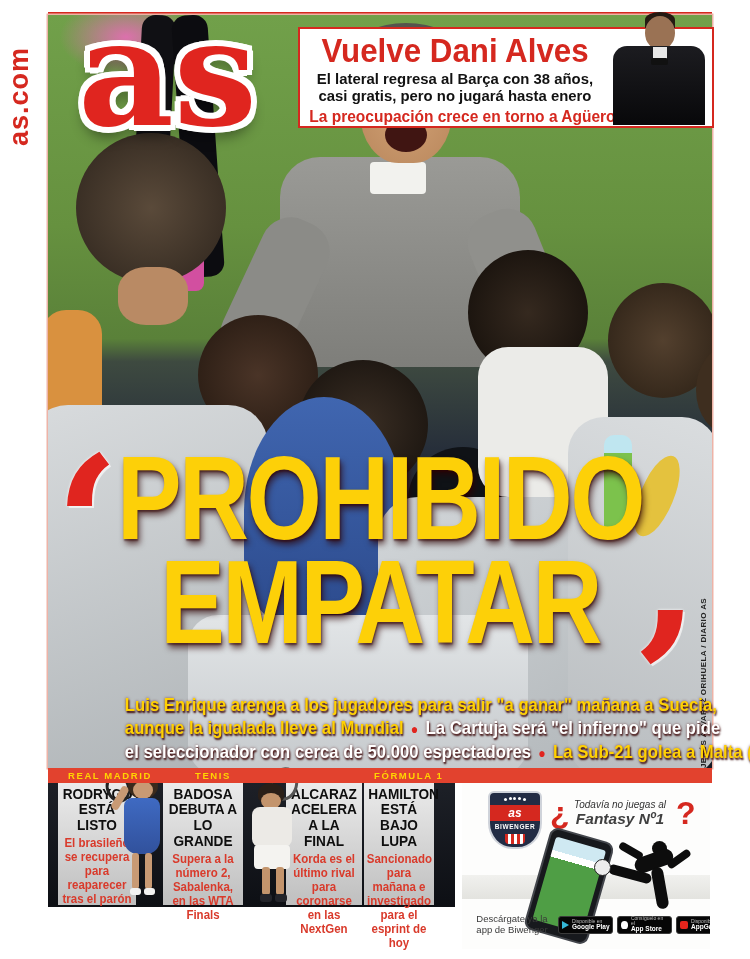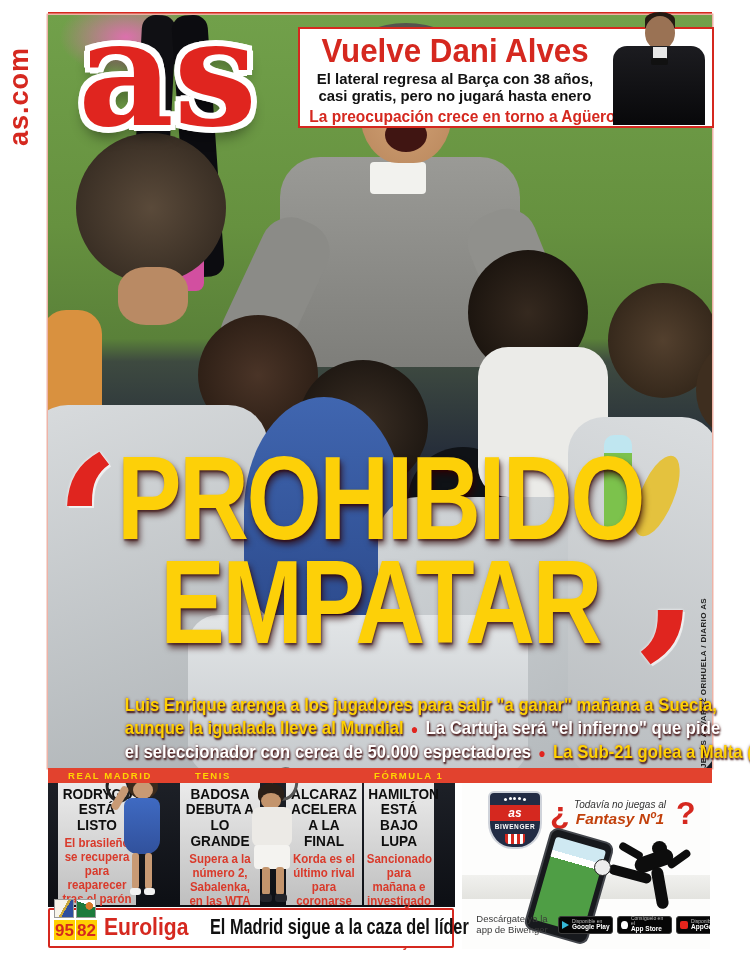--- a/index.html
+++ b/index.html
@@ -105,21 +105,21 @@
       box-shadow:-9px 1px 0 #fff,-4px 0 0 #fff,5px 0 0 #fff,10px 1px 0 #fff;}
   .biw-band{position:absolute;left:0;top:12px;width:100%;height:16px;background:#d5281f;
       color:#fff;font-weight:bold;font-style:italic;font-size:12px;text-align:center;line-height:16px;}
   .biw-name{position:absolute;left:0;top:30px;width:100%;color:#fff;font-weight:bold;font-size:6.5px;
       letter-spacing:.6px;text-align:center;}
   .biw-stripes{position:absolute;left:30%;top:41px;width:40%;height:10px;
       background:repeating-linear-gradient(90deg,#d5281f 0 3px,#fff 3px 6px);border-radius:0 0 4px 4px;}
   .ad-q{position:absolute;top:12px;font-size:32px;font-weight:bold;color:#d5281f;}
   .ad-text{position:absolute;left:106px;top:16px;width:104px;text-align:center;font-style:italic;}
   .ad-l1{font-size:10px;color:#333;}
-  .ad-l2{font-size:15.5px;font-weight:bold;color:#c2410c;}
+  .ad-l2{font-size:15.5px;font-weight:bold;color:#404040;}
   .phone{position:absolute;left:74px;top:50px;width:62px;height:102px;background:#17191d;
       border:2px solid #43464c;border-radius:9px;transform:rotate(16deg);}
   .phone-screen{position:absolute;left:5px;top:7px;right:5px;bottom:9px;border-radius:3px;
       background:linear-gradient(#cfe9f2 0 16%,#fff 16% 24%,#4f9e45 24%);}
   .ad-cta{position:absolute;left:6px;top:130px;width:88px;font-size:9.5px;color:#3a3a3a;
       text-align:center;line-height:1.25;}
   .badges{position:absolute;left:96px;top:133px;display:flex;gap:4px;}
   .badge{width:47px;height:16px;background:#060606;border:1px solid #3a3a3a;border-radius:3px;
       display:flex;align-items:center;padding:0 3px;gap:3px;box-sizing:content-box;}
   .badge .txt{display:flex;flex-direction:column;line-height:1;}
@@ -224,21 +224,21 @@
     <span class="tab" style="left:20px;">REAL MADRID</span>
     <span class="tab" style="left:147px;text-align:center;">TENIS</span>
     <span class="tab" style="left:326px;">FÓRMULA 1</span>
   </div>
 
   <div class="bottom-panel">
     <div class="col" style="left:10px;width:78px;">
       <div class="col-hl">RODRYGO ESTÁ LISTO</div>
       <div class="col-sub">El brasileño se recupera para reaparecer tras el parón</div>
     </div>
-    <div class="col" style="left:132px;width:80px;">
+    <div class="col" style="left:115px;width:80px;">
       <div class="col-hl">BADOSA DEBUTA A LO GRANDE</div>
       <div class="col-sub">Supera a la número 2, Sabalenka, en las WTA Finals</div>
     </div>
     <div class="col" style="left:238px;width:76px;">
       <div class="col-hl">ALCARAZ ACELERA A LA FINAL</div>
       <div class="col-sub">Korda es el último rival para coronarse en las NextGen</div>
     </div>
     <div class="col" style="left:316px;width:70px;text-align:center;">
       <div class="col-hl">HAMILTON ESTÁ BAJO LUPA</div>
       <div class="col-sub">Sancionado para mañana e investigado para el esprint de hoy</div>
@@ -264,32 +264,20 @@
       <i style="left:23px;top:26px;width:20px;height:16px;background:#c3946c;border-radius:50%;"></i>
       <i style="left:14px;top:40px;width:40px;height:40px;background:#eceae6;border-radius:8px;"></i>
       <i style="left:16px;top:78px;width:36px;height:24px;background:#f4f3f0;border-radius:4px;"></i>
       <i style="left:24px;top:100px;width:8px;height:28px;background:#c3946c;border-radius:3px;"></i>
       <i style="left:38px;top:100px;width:8px;height:28px;background:#c3946c;border-radius:3px;"></i>
       <i style="left:22px;top:127px;width:12px;height:8px;background:#23242a;border-radius:3px;"></i>
       <i style="left:37px;top:127px;width:12px;height:8px;background:#23242a;border-radius:3px;"></i>
     </i>
   </div>
 
-  <div class="scorebar">
-    <div class="team-logos">
-      <span class="tlogo logo-rm"></span>
-      <span class="tlogo logo-zal"></span>
-    </div>
-    <div class="scores">
-      <span class="score">95</span>
-      <span class="score">82</span>
-    </div>
-    <span class="sb-comp">Euroliga</span>
-    <span class="sb-hl">El Madrid sigue a la caza del líder</span>
-  </div>
 
   <div class="ad">
     <div class="ad-stand"></div>
     <div class="biw-shield">
       <span class="biw-stars"></span>
       <span class="biw-band">as</span>
       <span class="biw-name">BIWENGER</span>
       <span class="biw-stripes"></span>
     </div>
     <span class="ad-q" style="left:88px;">¿</span>

